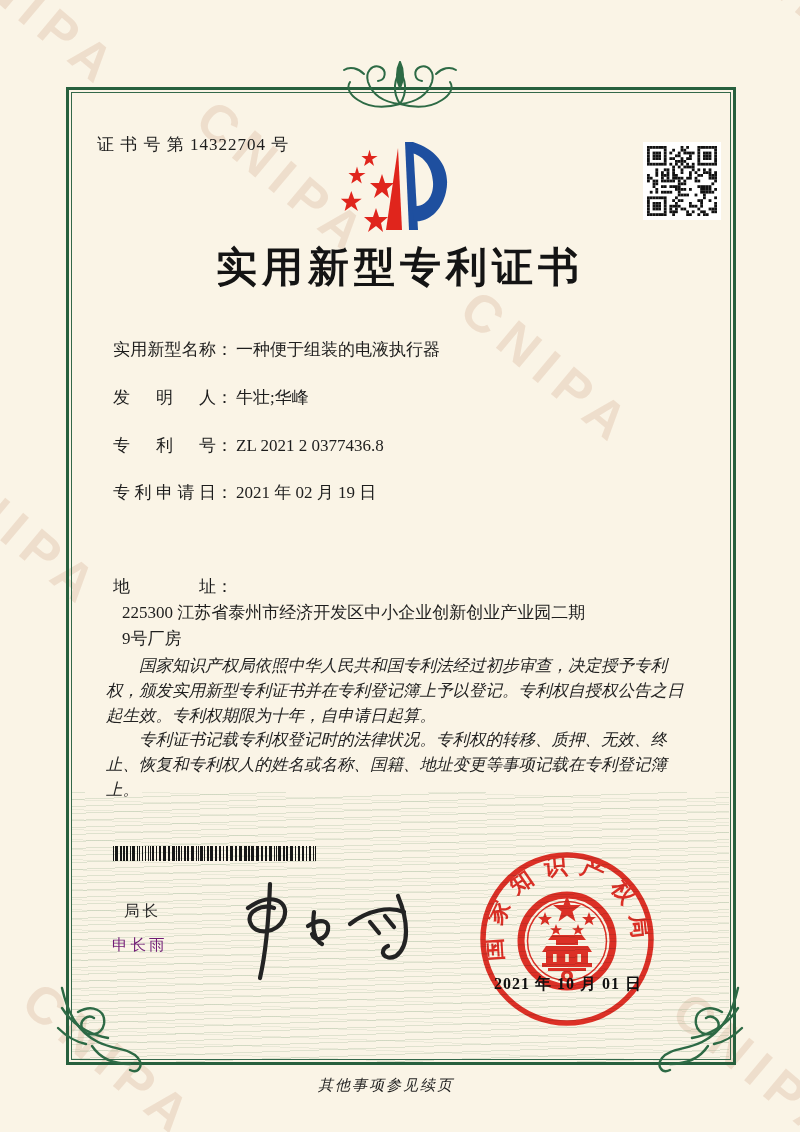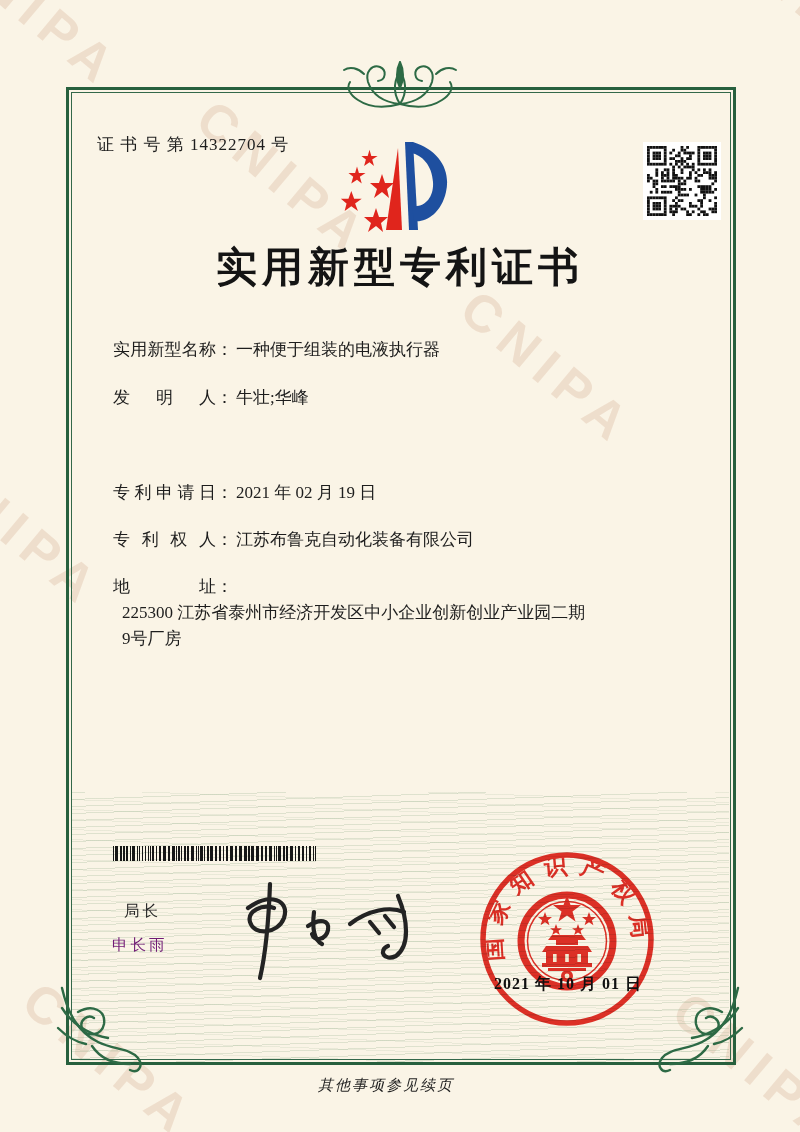--- a/index.html
+++ b/index.html
@@ -436,30 +436,34 @@
   </svg>
 
   <div class="title">实用新型专利证书</div>
 
   <div class="frow" style="top:385px;">
     <span class="flabel">发明人</span><span class="fcolon">：</span><span class="fvalue">牛壮;华峰</span>
   </div>
   <div class="frow" style="top:337px;">
     <span class="flabel">实用新型名称</span><span class="fcolon">：</span><span class="fvalue">一种便于组装的电液执行器</span>
   </div>
+  <div class="frow" style="top:433px;">
+    <span class="flabel">专利号</span><span class="fcolon">：</span><span class="fvalue">ZL 2021 2 0377436.8</span>
+  </div>
   <div class="frow" style="top:480px;">
     <span class="flabel">专利申请日</span><span class="fcolon">：</span><span class="fvalue">2021 年 02 月 19 日</span>
   </div>
-  <div class="frow" style="top:527px;">
-    <span class="flabel">专利权人</span><span class="fcolon">：</span><span class="fvalue">江苏布鲁克自动化装备有限公司</span>
-  </div>
   <div class="frow" style="top:574px;">
     <span class="flabel">地址</span><span class="fcolon">：</span><span class="fvalue-wrap">225300 江苏省泰州市经济开发区中小企业创新创业产业园二期9号厂房</span>
   </div>
 
+  <div class="body-text">
+    <p>国家知识产权局依照中华人民共和国专利法经过初步审查，决定授予专利权，颁发实用新型专利证书并在专利登记簿上予以登记。专利权自授权公告之日起生效。专利权期限为十年，自申请日起算。</p>
+    <p>专利证书记载专利权登记时的法律状况。专利权的转移、质押、无效、终止、恢复和专利权人的姓名或名称、国籍、地址变更等事项记载在专利登记簿上。</p>
+  </div>
 
   <div class="barcode" id="barcode"><span style="width: 1px; background: rgb(22, 22, 22); margin-right: 1px;"></span><span style="width: 3px; background: rgb(22, 22, 22); margin-right: 2px;"></span><span style="width: 2px; background: rgb(22, 22, 22); margin-right: 1px;"></span><span style="width: 2px; background: rgb(22, 22, 22); margin-right: 1px;"></span><span style="width: 2px; background: rgb(22, 22, 22); margin-right: 2px;"></span><span style="width: 1px; background: rgb(22, 22, 22); margin-right: 1px;"></span><span style="width: 3px; background: rgb(22, 22, 22); margin-right: 2px;"></span><span style="width: 1px; background: rgb(22, 22, 22); margin-right: 1px;"></span><span style="width: 1px; background: rgb(22, 22, 22); margin-right: 2px;"></span><span style="width: 1px; background: rgb(22, 22, 22); margin-right: 2px;"></span><span style="width: 1px; background: rgb(22, 22, 22); margin-right: 2px;"></span><span style="width: 1px; background: rgb(22, 22, 22); margin-right: 1px;"></span><span style="width: 1px; background: rgb(22, 22, 22); margin-right: 1px;"></span><span style="width: 2px; background: rgb(22, 22, 22); margin-right: 2px;"></span><span style="width: 1px; background: rgb(22, 22, 22); margin-right: 2px;"></span><span style="width: 2px; background: rgb(22, 22, 22); margin-right: 2px;"></span><span style="width: 3px; background: rgb(22, 22, 22); margin-right: 2px;"></span><span style="width: 2px; background: rgb(22, 22, 22); margin-right: 2px;"></span><span style="width: 3px; background: rgb(22, 22, 22); margin-right: 1px;"></span><span style="width: 1px; background: rgb(22, 22, 22); margin-right: 1px;"></span><span style="width: 2px; background: rgb(22, 22, 22); margin-right: 1px;"></span><span style="width: 1px; background: rgb(22, 22, 22); margin-right: 2px;"></span><span style="width: 2px; background: rgb(22, 22, 22); margin-right: 1px;"></span><span style="width: 2px; background: rgb(22, 22, 22); margin-right: 2px;"></span><span style="width: 3px; background: rgb(22, 22, 22); margin-right: 2px;"></span><span style="width: 1px; background: rgb(22, 22, 22); margin-right: 1px;"></span><span style="width: 1px; background: rgb(22, 22, 22); margin-right: 1px;"></span><span style="width: 3px; background: rgb(22, 22, 22); margin-right: 1px;"></span><span style="width: 1px; background: rgb(22, 22, 22); margin-right: 2px;"></span><span style="width: 2px; background: rgb(22, 22, 22); margin-right: 1px;"></span><span style="width: 3px; background: rgb(22, 22, 22); margin-right: 2px;"></span><span style="width: 2px; background: rgb(22, 22, 22); margin-right: 2px;"></span><span style="width: 2px; background: rgb(22, 22, 22); margin-right: 2px;"></span><span style="width: 1px; background: rgb(22, 22, 22); margin-right: 2px;"></span><span style="width: 2px; background: rgb(22, 22, 22); margin-right: 2px;"></span><span style="width: 3px; background: rgb(22, 22, 22); margin-right: 2px;"></span><span style="width: 2px; background: rgb(22, 22, 22); margin-right: 2px;"></span><span style="width: 3px; background: rgb(22, 22, 22); margin-right: 2px;"></span><span style="width: 3px; background: rgb(22, 22, 22); margin-right: 1px;"></span><span style="width: 2px; background: rgb(22, 22, 22); margin-right: 1px;"></span><span style="width: 3px; background: rgb(22, 22, 22); margin-right: 2px;"></span><span style="width: 3px; background: rgb(22, 22, 22); margin-right: 2px;"></span><span style="width: 2px; background: rgb(22, 22, 22); margin-right: 2px;"></span><span style="width: 2px; background: rgb(22, 22, 22); margin-right: 2px;"></span><span style="width: 3px; background: rgb(22, 22, 22); margin-right: 2px;"></span><span style="width: 1px; background: rgb(22, 22, 22); margin-right: 1px;"></span><span style="width: 1px; background: rgb(22, 22, 22); margin-right: 1px;"></span><span style="width: 3px; background: rgb(22, 22, 22); margin-right: 2px;"></span><span style="width: 2px; background: rgb(22, 22, 22); margin-right: 1px;"></span><span style="width: 2px; background: rgb(22, 22, 22); margin-right: 2px;"></span><span style="width: 3px; background: rgb(22, 22, 22); margin-right: 2px;"></span><span style="width: 1px; background: rgb(22, 22, 22); margin-right: 2px;"></span><span style="width: 2px; background: rgb(22, 22, 22); margin-right: 2px;"></span><span style="width: 2px; background: rgb(22, 22, 22); margin-right: 2px;"></span><span style="width: 1px; background: rgb(22, 22, 22); margin-right: 2px;"></span><span style="width: 2px; background: rgb(22, 22, 22); margin-right: 2px;"></span><span style="width: 1px; background: rgb(22, 22, 22); margin-right: 1px;"></span><span style="width: 1px; background: rgb(22, 22, 22); margin-right: 2px;"></span></div>
 
   <div class="issuer-title">局长</div>
   <div class="issuer-name">申长雨</div>
 
   <svg class="signature" width="215" height="105" viewBox="0 0 215 105">
     <g stroke="#232323" stroke-width="4.2" fill="none" stroke-linecap="round" stroke-linejoin="round">
       <path d="M36,30 C58,14 78,22 72,40 C66,56 42,58 38,44 C35,33 50,26 62,30"></path>
       <path d="M58,6 C57,34 54,74 48,100"></path>

